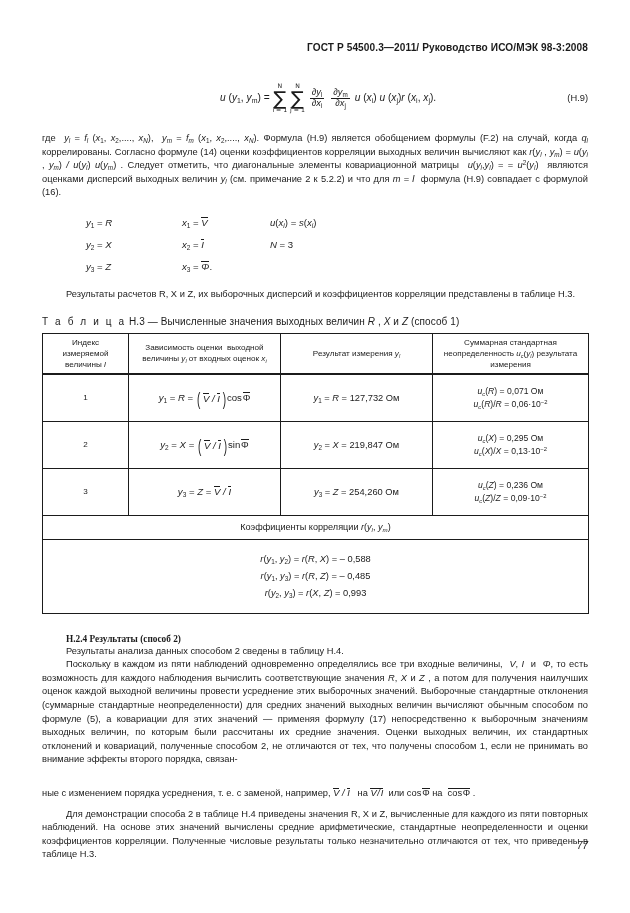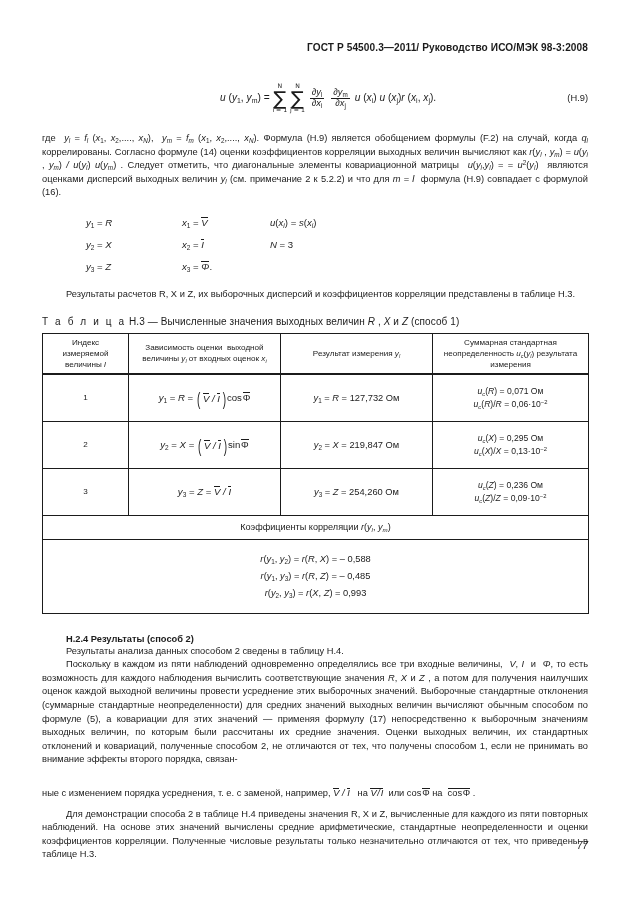--- a/index.html
+++ b/index.html
@@ -177,20 +177,21 @@
   .bigparen::before { content: "("; left: 1px; }
   .bigparen::after  { content: ")"; right: 1px; }
 
   
   .sec-head {
     font-size: 9.3px;
     font-weight: bold;
     margin-top: 20px;
     margin-bottom: 1px;
     text-indent: 24px;
+    font-family: Liberation Serif, serif;
   }
 
   
   .page-num {
     position: absolute;
     right: 42px;
     bottom: 62px;
     font-size: 10px;
     font-style: italic;
     margin-left: 28px;

